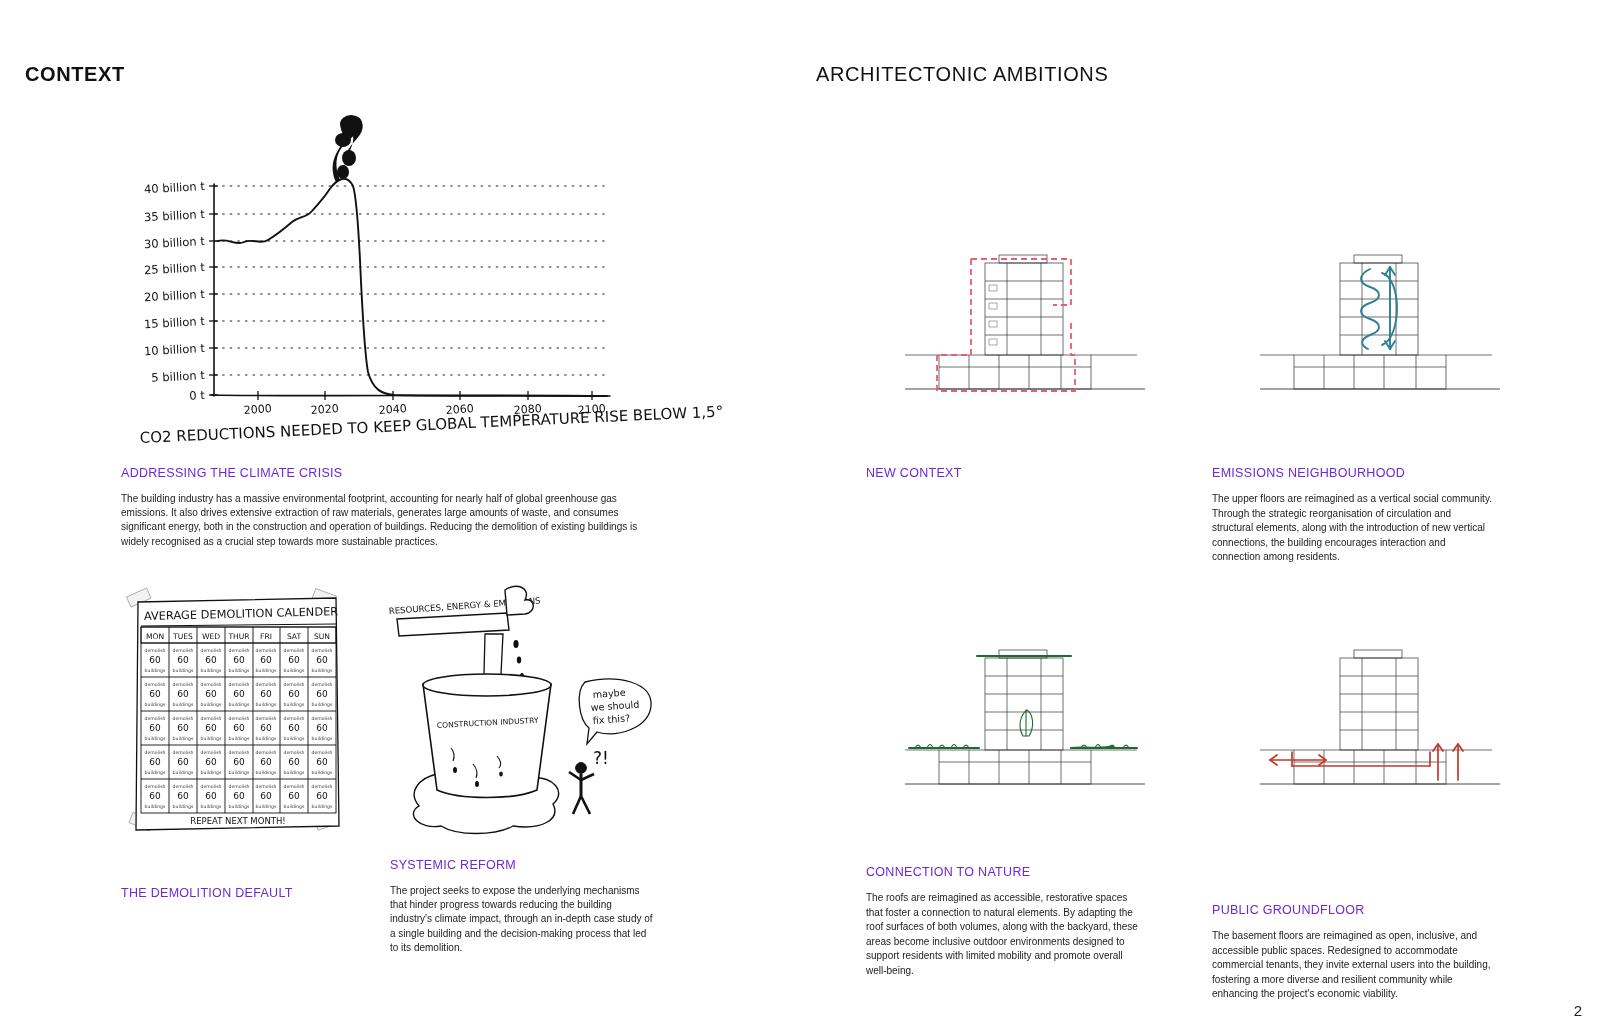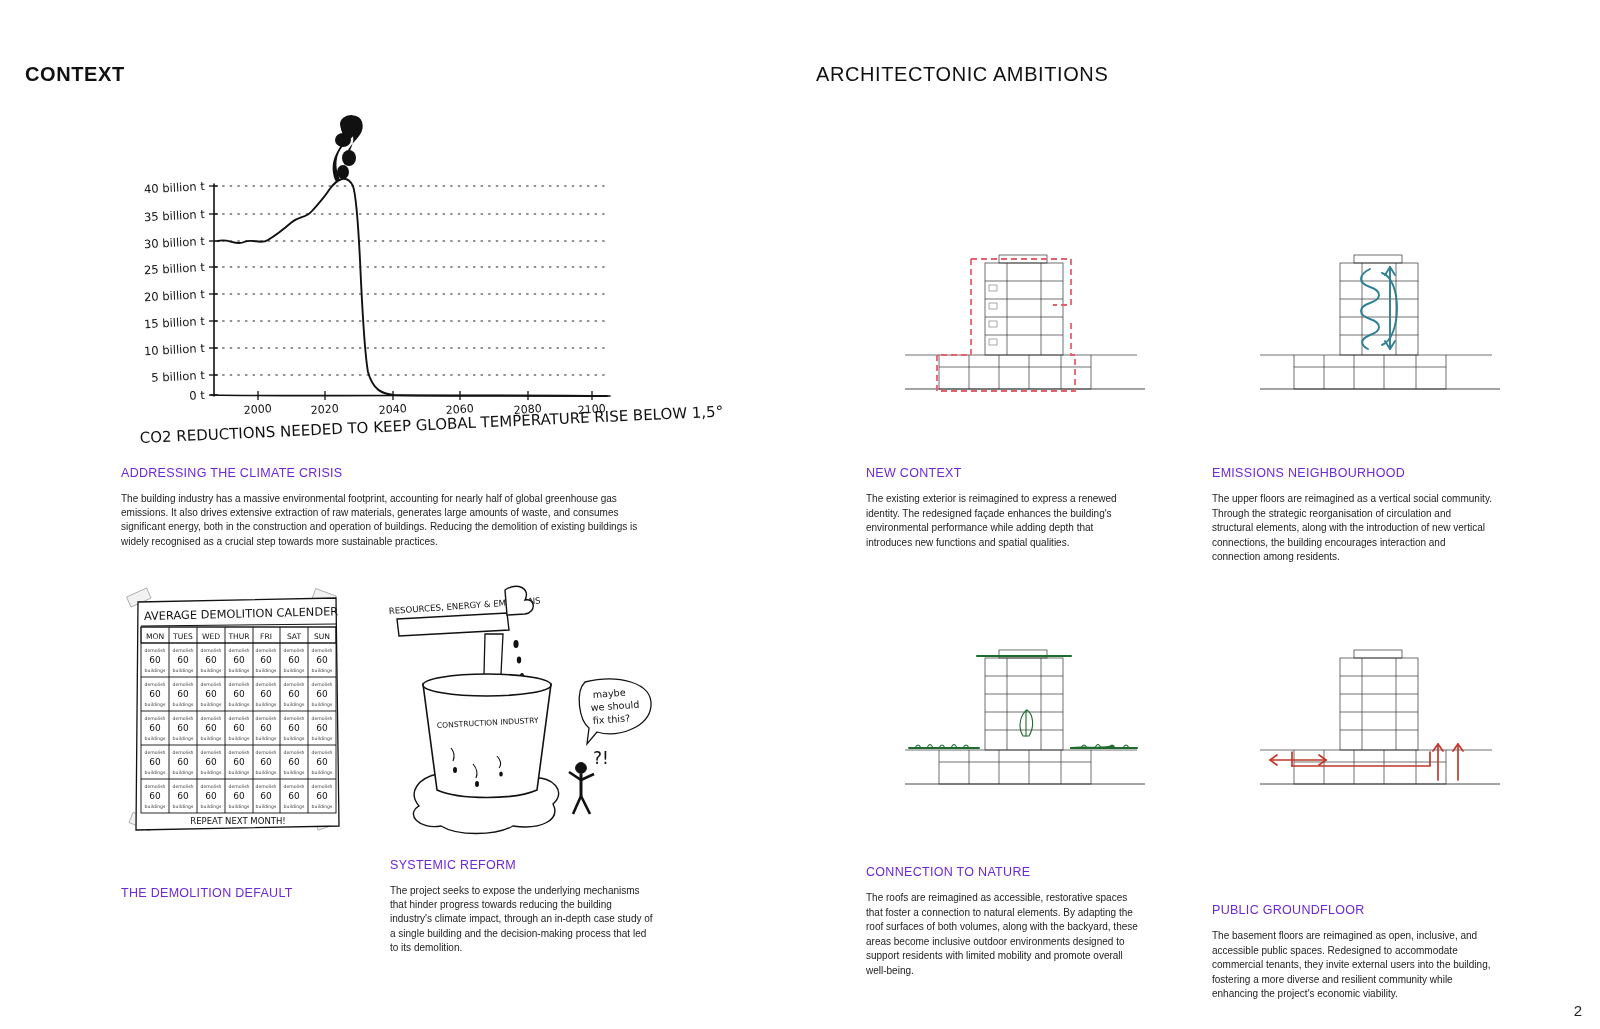--- a/index.html
+++ b/index.html
@@ -546,21 +546,20 @@
     <p class="caption-title">THE DEMOLITION DEFAULT</p>
   </div>
 
   <div class="block" id="blk-systemic">
     <p class="caption-title">SYSTEMIC REFORM</p>
     <p class="caption-body">The project seeks to expose the underlying mechanisms that hinder progress towards reducing the building industry's climate impact, through an in-depth case study of a single building and the decision-making process that led to its demolition.</p>
   </div>
 
   <div class="block" id="blk-facade">
     <p class="caption-title">NEW CONTEXT</p>
-    <p class="caption-body">The existing exterior is reimagined to express a renewed identity. The redesigned façade enhances the building's environmental performance while adding depth that introduces new functions and spatial qualities.</p>
   </div>
 
   <div class="block" id="blk-vertical">
     <p class="caption-title">EMISSIONS NEIGHBOURHOOD</p>
     <p class="caption-body">The upper floors are reimagined as a vertical social community. Through the strategic reorganisation of circulation and structural elements, along with the introduction of new vertical connections, the building encourages interaction and connection among residents.</p>
   </div>
 
   <div class="block" id="blk-nature">
     <p class="caption-title">CONNECTION TO NATURE</p>
     <p class="caption-body">The roofs are reimagined as accessible, restorative spaces that foster a connection to natural elements. By adapting the roof surfaces of both volumes, along with the backyard, these areas become inclusive outdoor environments designed to support residents with limited mobility and promote overall well-being.</p>

